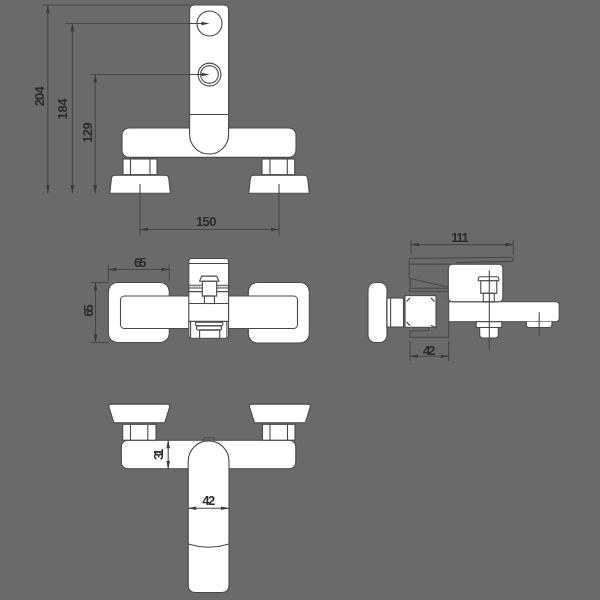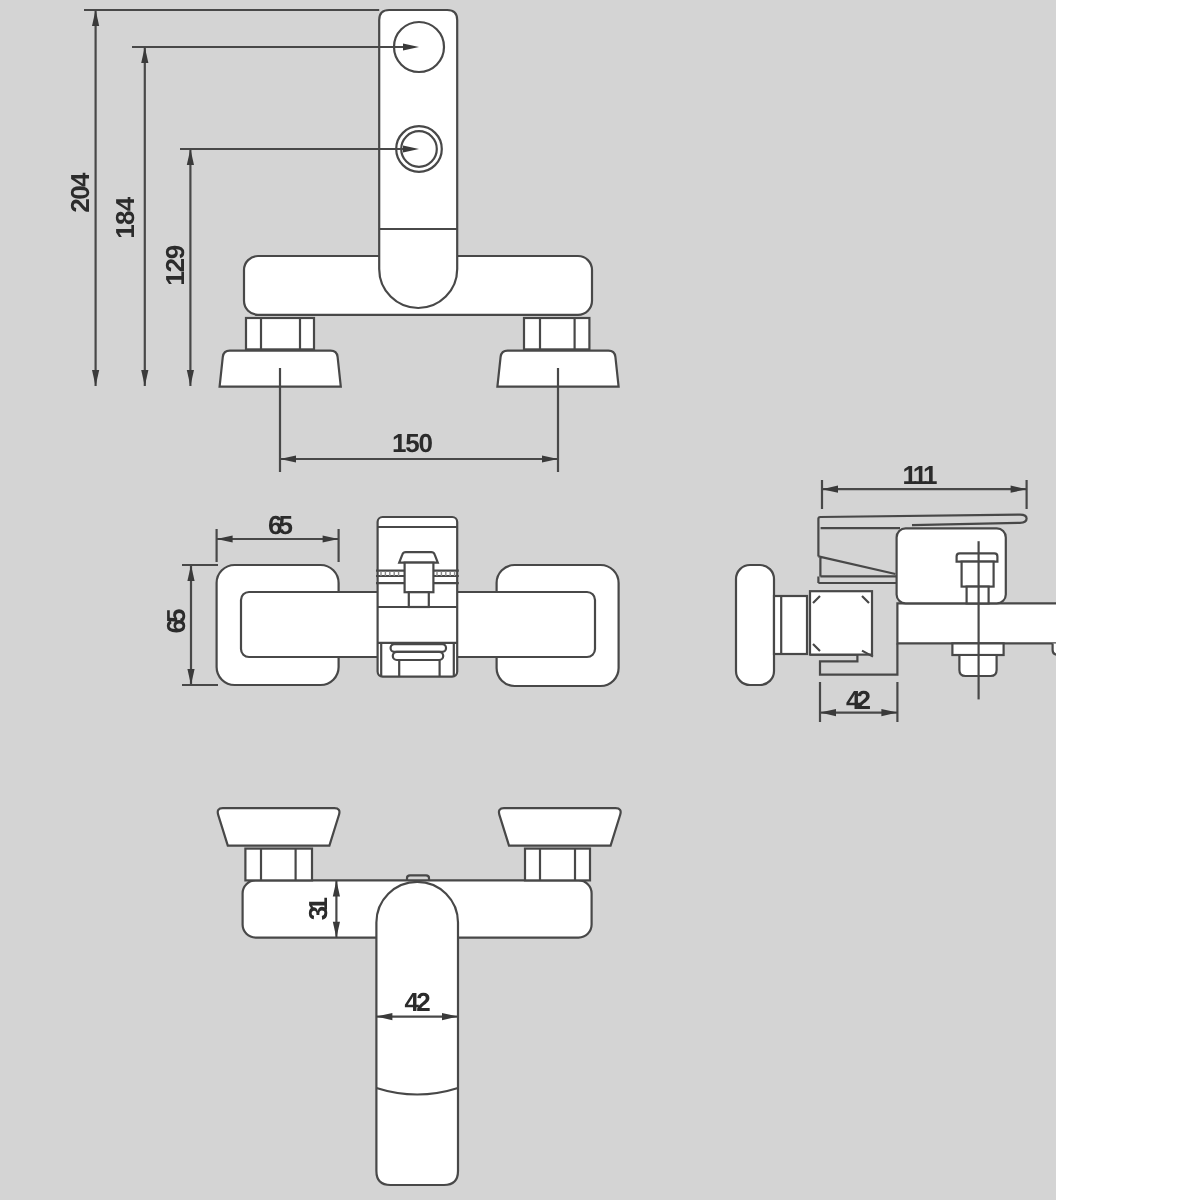--- a/index.html
+++ b/index.html
@@ -1,16 +1,16 @@
 <!DOCTYPE html>
 <html><head>
 <meta charset="utf-8">
 <style>
   html,body{margin:0;padding:0;background:#ffffff;}
-  .wrap{width:528px;height:600px;position:relative;overflow:hidden;background:#86efac;filter:grayscale(100%);}
+  .wrap{width:600px;height:600px;position:relative;overflow:hidden;background:#4d7c0f;filter:grayscale(100%);}
   svg{display:block;}
   text{font-family:"Liberation Sans",sans-serif;font-weight:bold;fill:#2b2b2b;}
 </style>
 </head>
 <body>
 <div class="wrap">
 <svg width="600" height="600" viewBox="0 0 600 600">
 <g fill="none" stroke="#484848" stroke-width="1.1">
 
 <rect x="122" y="128" width="174" height="29.4" rx="7" fill="#fff"></rect>

